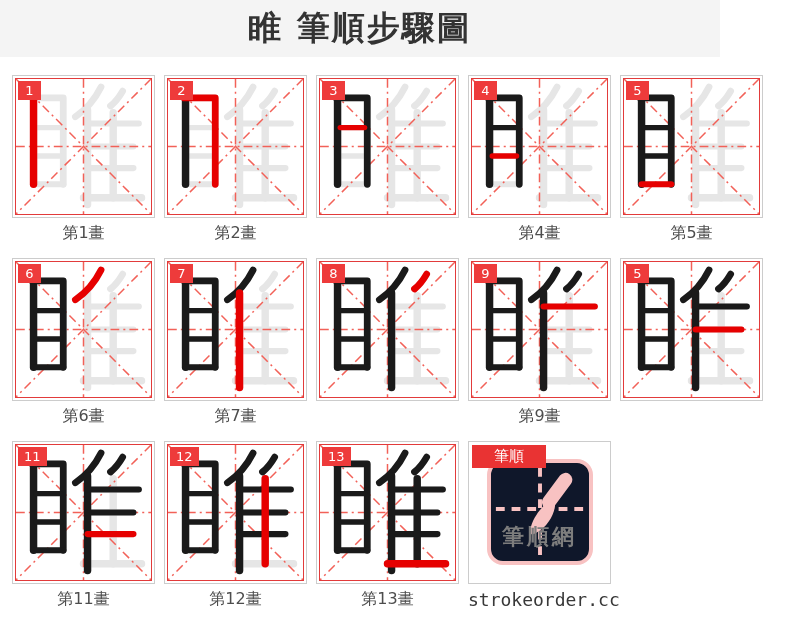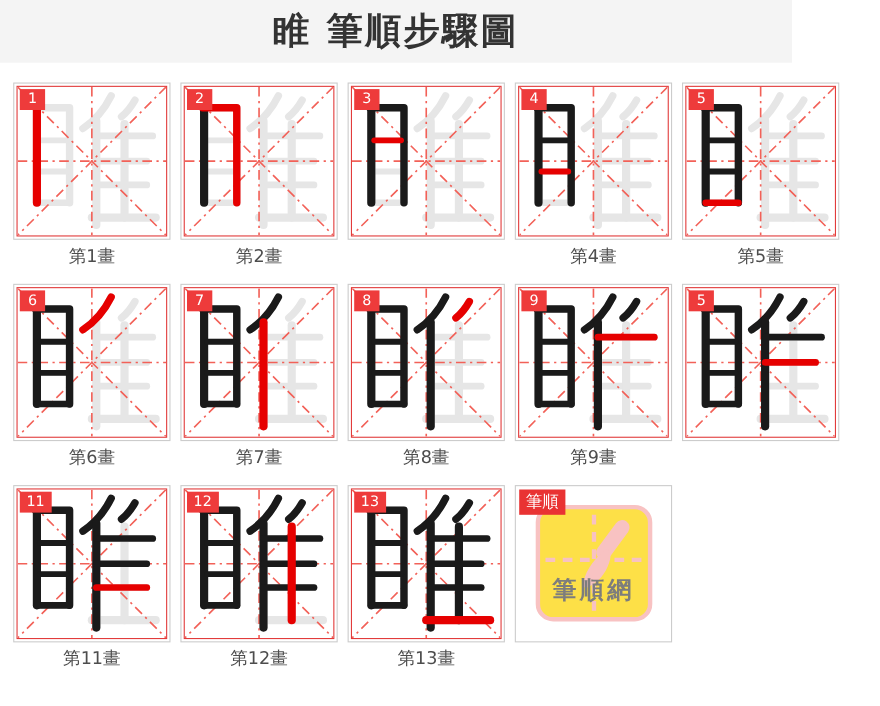--- a/index.html
+++ b/index.html
@@ -37,25 +37,25 @@
   .caption{
     margin-top:5px;text-align:center;font-size:16px;line-height:19px;color:#4d4d4d;
   }
   
   .logo-cell{
     box-sizing:border-box;width:143px;height:143px;background:#ffffff;
     border:1px solid #cccccc;position:relative;
   }
   .logo-badge{
     position:absolute;top:3px;left:3px;z-index:2;background:#e93333;color:#ffffff;
-    font-size:15px;line-height:23px;padding:0 6px;
+    font-size:15px;line-height:23px;padding:0 22px;
   }
   .logo-box{
     box-sizing:border-box;width:106px;height:106px;margin:17px auto 0 auto;
-    border:4px solid #f8c2c2;border-radius:16px;position:relative;background:#fde047;font-family:Liberation Serif, serif;
+    border:4px solid #f8c2c2;border-radius:16px;position:relative;background:#0f172a;font-family:Liberation Serif, serif;
   }
   .logo-box svg{position:absolute;left:0;top:0;width:100%;height:100%;}
   .logo-name{
     position:absolute;left:0;right:0;bottom:9px;text-align:center;
     font-size:22px;font-weight:bold;color:#7d7d7d;letter-spacing:3px;z-index:1;
   }
   .site-caption{
     font-family:"DejaVu Sans Mono","Liberation Mono",monospace;
     font-size:18px;color:#383838;letter-spacing:0px;margin-top:6px;
   }
@@ -311,21 +311,20 @@
             <path d="M15 36 L33 36" fill="none" stroke="#1a1a1a" stroke-width="4" stroke-linecap="round" stroke-linejoin="round"></path>
             <path d="M15 57 L33 57" fill="none" stroke="#1a1a1a" stroke-width="4" stroke-linecap="round" stroke-linejoin="round"></path>
             <path d="M13 78 L35 78" fill="none" stroke="#1a1a1a" stroke-width="4.5" stroke-linecap="round" stroke-linejoin="round"></path>
             <path d="M63 6 Q56 20 44 28" fill="none" stroke="#1a1a1a" stroke-width="5" stroke-linecap="round" stroke-linejoin="round"></path>
             <path d="M53 23 L53 93" fill="none" stroke="#1a1a1a" stroke-width="5.5" stroke-linecap="round" stroke-linejoin="round"></path>
             <path d="M79 9 Q75 16 70 20" fill="none" stroke="#e60000" stroke-width="5" stroke-linecap="round" stroke-linejoin="round"></path>
           </svg>
           <div class="step-badge">8</div>
         </div>
       </div>
-      <div class="caption">第8畫</div>
     </div>
     <div class="cell-block">
       <div class="cell">
         <div class="cell-inner">
           <svg viewBox="0 0 100 100" class="stroke-svg">
             <path d="M13 14 L13 78" fill="none" stroke="#e6e6e6" stroke-width="5.5" stroke-linecap="round" stroke-linejoin="round"></path>
             <path d="M12 14 L35 14 L35 78" fill="none" stroke="#e6e6e6" stroke-width="5" stroke-linecap="round" stroke-linejoin="round"></path>
             <path d="M15 36 L33 36" fill="none" stroke="#e6e6e6" stroke-width="4" stroke-linecap="round" stroke-linejoin="round"></path>
             <path d="M15 57 L33 57" fill="none" stroke="#e6e6e6" stroke-width="4" stroke-linecap="round" stroke-linejoin="round"></path>
             <path d="M13 78 L35 78" fill="none" stroke="#e6e6e6" stroke-width="4.5" stroke-linecap="round" stroke-linejoin="round"></path>
@@ -515,14 +514,15 @@
       <div class="logo-box">
         <svg viewBox="0 0 100 100">
           <line x1="50" y1="5" x2="50" y2="95" stroke="#f8c2c2" stroke-width="4" stroke-dasharray="9 7"></line>
           <line x1="5" y1="47" x2="95" y2="47" stroke="#f8c2c2" stroke-width="4" stroke-dasharray="9 7"></line>
           <line x1="76" y1="17" x2="59" y2="40" stroke="#f8c2c2" stroke-width="14" stroke-linecap="round"></line>
           <path d="M62 37 C53 43 43 54 40 68 C39 72 41 74 45 72 C57 66 63 55 65 46 C66 41 65 38 62 37 Z" fill="#f8c2c2"></path>
         </svg>
         <div class="logo-name">筆順網</div>
       </div>
     </div>
+    <div class="caption site-caption">strokeorder.cc</div>
   </div>
 </div>
 
 </body></html>

